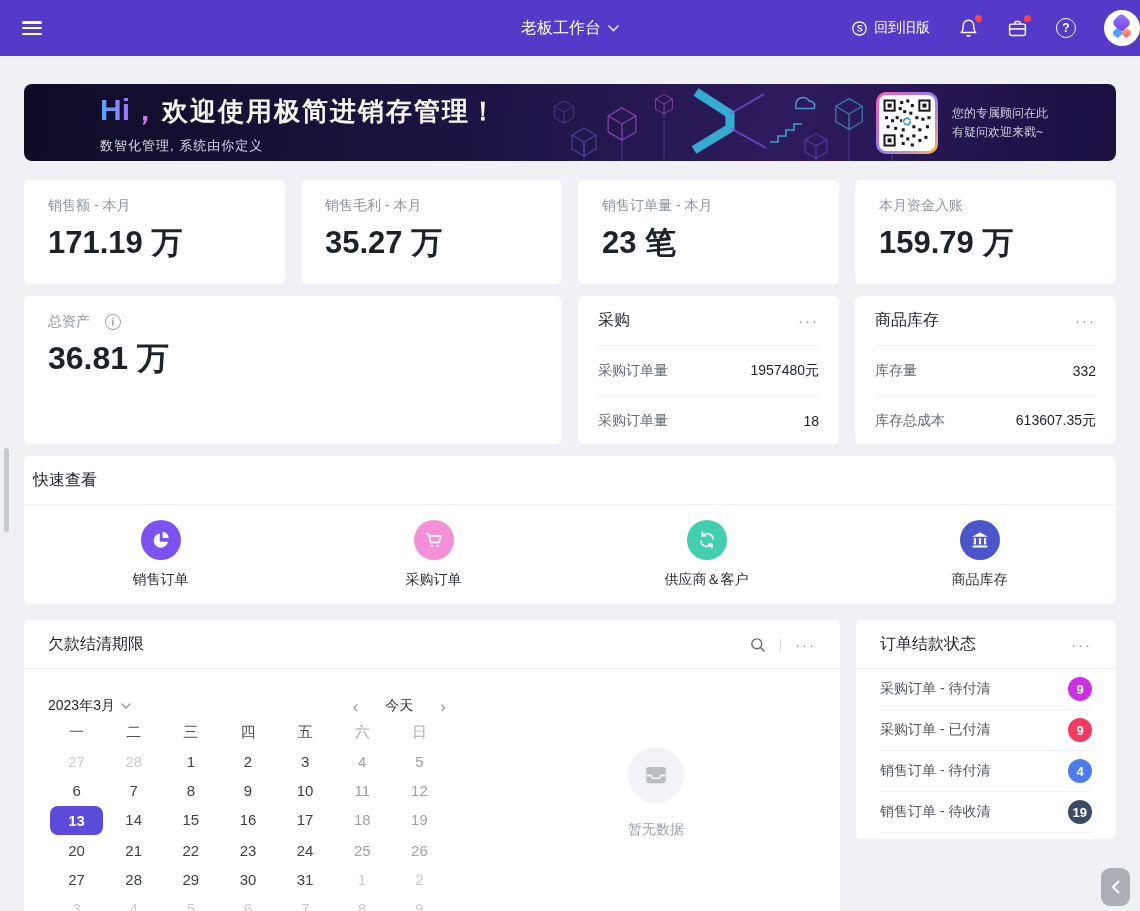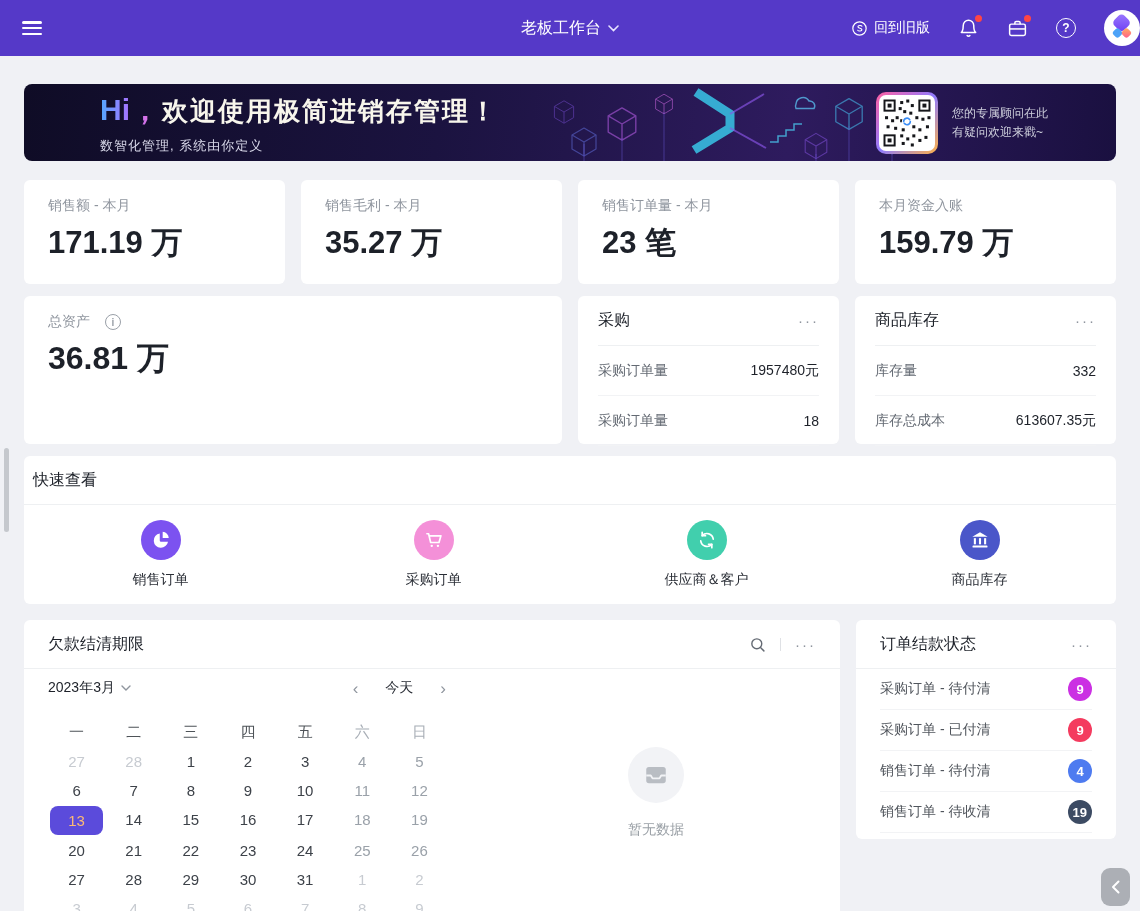--- a/index.html
+++ b/index.html
@@ -72,35 +72,35 @@
 
   
   .bottom{display:grid;grid-template-columns:1fr 260px;gap:16px;margin-top:16px;align-items:start;}
   .panel-header{height:48px;padding:0 24px;border-bottom:1px solid #eef0f2;display:flex;align-items:center;}
   .panel-header .card-title{flex:1;}
   .tools{display:flex;align-items:center;}
   .tool-divider{width:1px;height:13px;background:#dfe1e5;margin:0 14px;}
   .debt-card{height:296px;overflow:hidden;}
   .debt-body{display:flex;}
   .calendar{width:448px;box-sizing:border-box;padding:10px 24px 0;}
-  .cal-top{display:flex;align-items:flex-start;height:36px;}
+  .cal-top{display:flex;align-items:flex-end;height:36px;}
   .month-sel{display:flex;align-items:center;gap:6px;font-size:14px;color:#1d2129;cursor:pointer;}
   .cal-spacer{flex:1;}
   .cal-nav{display:flex;align-items:center;}
   .cal-arrow{color:#8f959e;font-size:17px;cursor:pointer;padding:0 2px;line-height:1;}
   .today-btn{font-size:14px;color:#2a2e36;margin:0 25px;cursor:pointer;}
   .cal-weekdays{display:grid;grid-template-columns:repeat(7,1fr);height:30px;margin-top:2px;}
   .cal-wd{display:flex;align-items:center;justify-content:center;font-size:15px;color:#4e5358;}
   .cal-wd.wk{color:#a8aeb6;}
   .cal-grid{display:grid;grid-template-columns:repeat(7,1fr);}
   .cal-day{height:29px;display:flex;align-items:center;justify-content:center;font-size:15px;cursor:pointer;border-radius:8px;}
   .cal-day.cur{color:#3d4249;}
   .cal-day.wk{color:#9aa1a9;}
   .cal-day.other{color:#c7cbd1;}
-  .cal-day.selected{color:#fdba74;margin:1px 2px;font-weight:400;}
+  .cal-day.selected{color:#ffffff;margin:1px 2px;font-weight:700;}
   .empty{flex:1;display:flex;flex-direction:column;align-items:center;padding-top:78px;}
   .empty-circle{width:56px;height:56px;border-radius:50%;background:#f2f3f6;display:flex;align-items:center;justify-content:center;}
   .empty-text{margin-top:18px;font-size:14px;color:#9aa0a6;}
 
   .status-card{padding-bottom:6px;}
   .status-row{height:40px;margin:0 24px;display:flex;align-items:center;justify-content:space-between;border-bottom:1px solid #f2f3f5;}
   .status-label{font-size:14px;color:#51565d;}
   .badge{min-width:24px;height:24px;border-radius:12px;color:#fff;font-size:13px;font-weight:600;
          display:flex;align-items:center;justify-content:center;box-sizing:border-box;padding:0 5px;}
 

